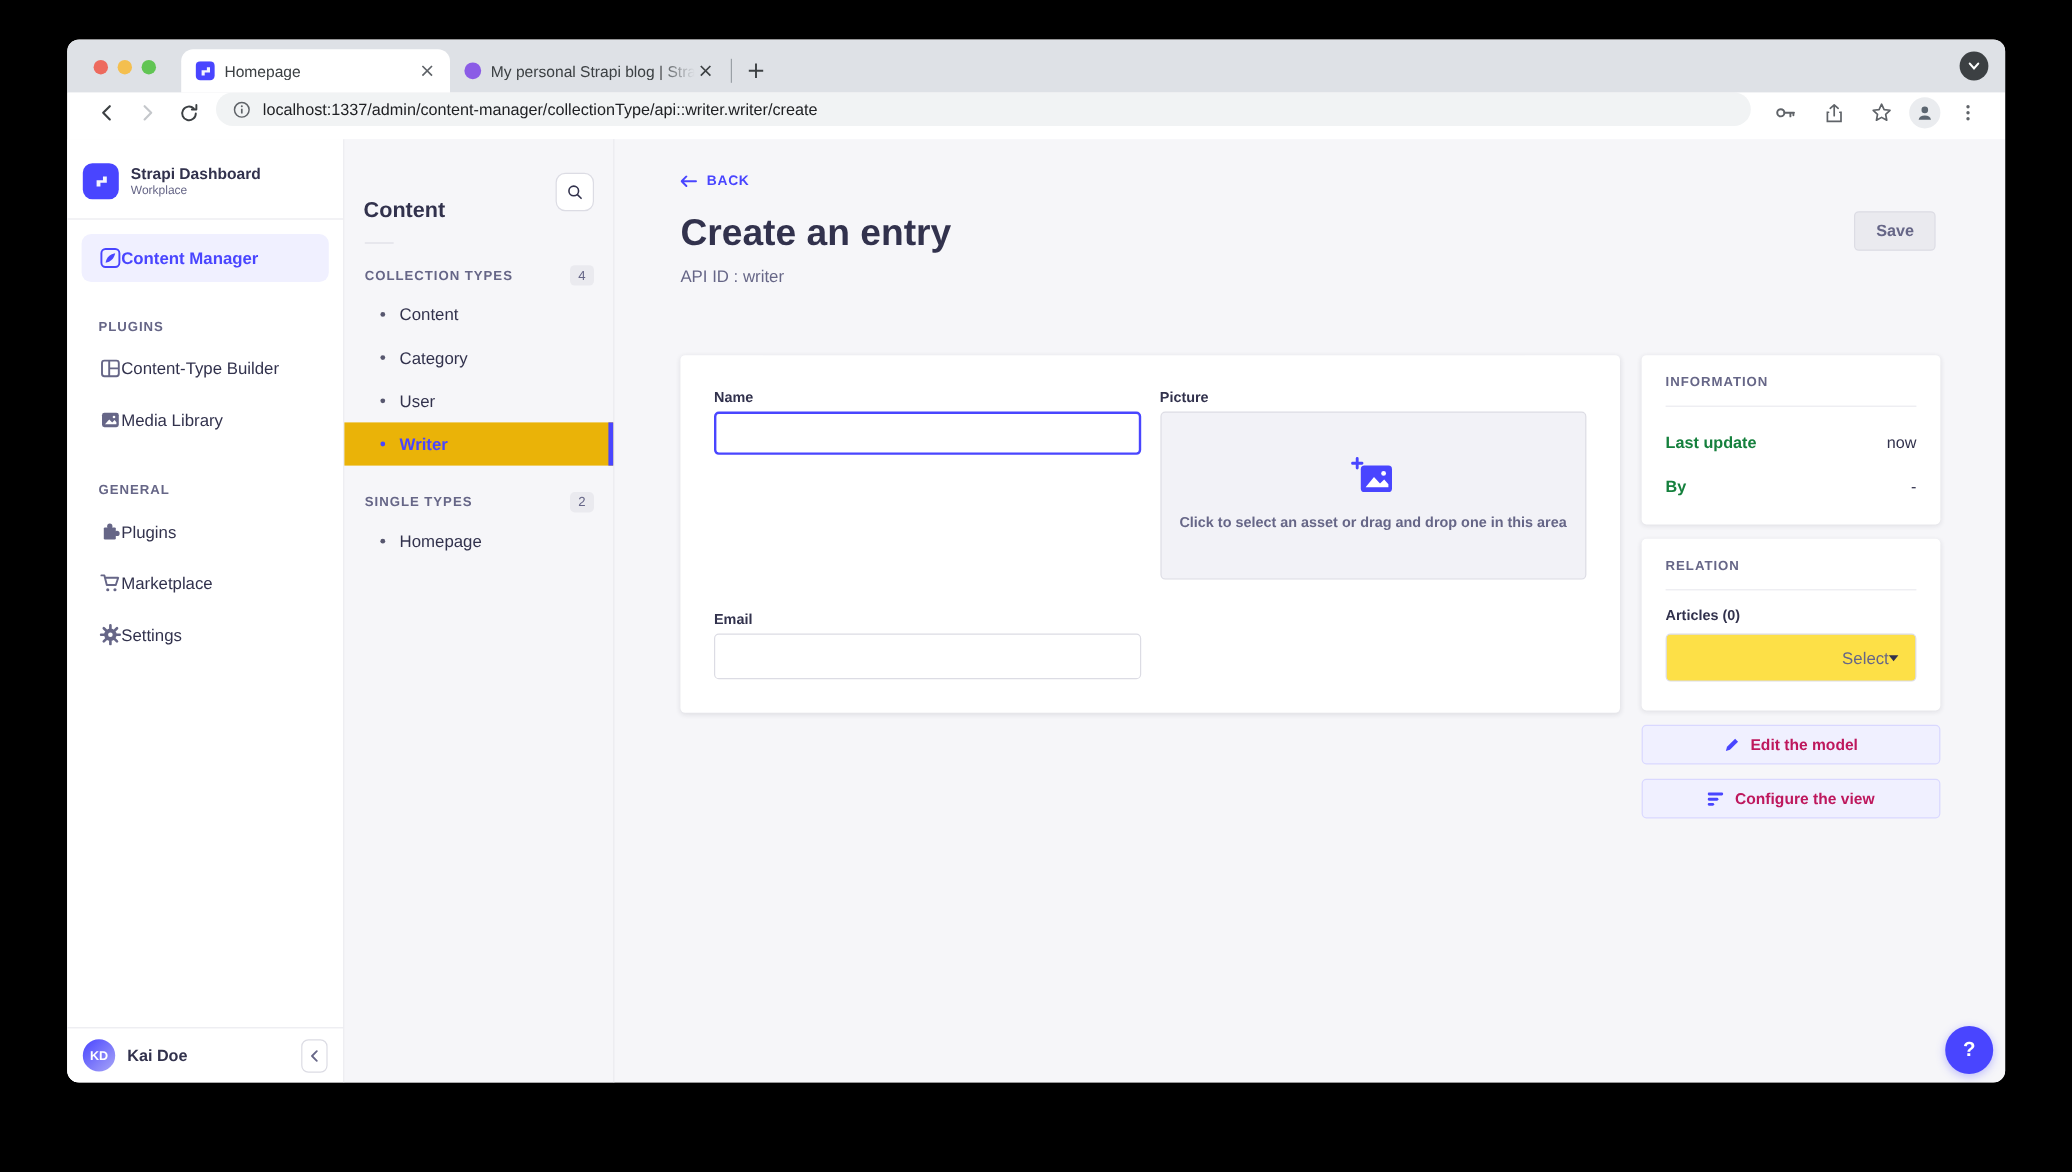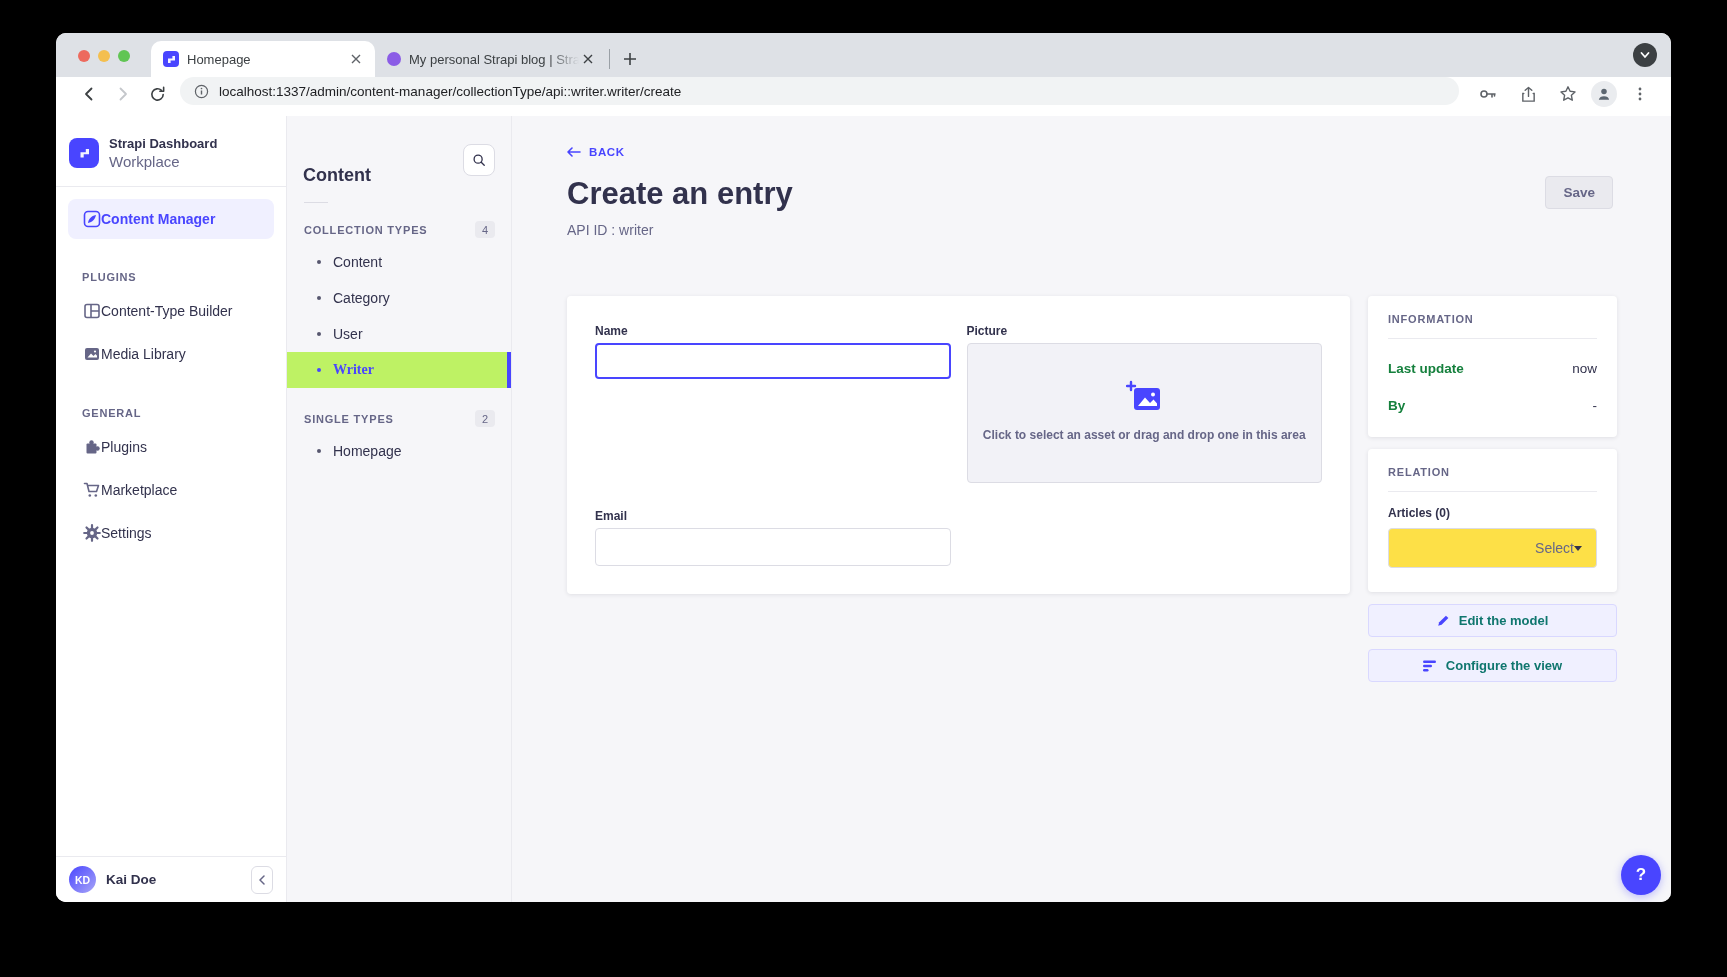--- a/index.html
+++ b/index.html
@@ -30,21 +30,21 @@
   .omnibox .url { font-size:13.5px; color:#202124; margin-left:10px; white-space:nowrap; }
   .chrome-right { display:flex; align-items:center; gap:6px; }
   .avatar-chrome { width:26px; height:26px; border-radius:50%; background:#eaecef; display:flex; align-items:center; justify-content:center; }
 
   
   .app { display:flex; height:786px; background:#f6f6f9; }
   .mainnav { width:231px; background:#fff; border-right:1px solid #eaeaef; position:relative; flex:none; }
   .brand { display:flex; align-items:center; gap:10px; padding:20px 12px 16px 13px; }
   .brand-logo { width:30px; height:30px; border-radius:8px; background:#4945ff; flex:none; display:flex; align-items:center; justify-content:center; }
   .brand-title { font-size:13px; font-weight:bold; color:#32324d; }
-  .brand-sub { font-size:15px; color:#666687; margin-top:2px; }
+  .brand-sub { font-size:10px; color:#666687; margin-top:2px; }
   .nav-divider { height:1px; background:#eaeaef; }
   .nav-pad { padding:12px; }
   .nav-item { display:flex; align-items:center; gap:0; height:40px; padding-left:15px; border-radius:8px;
               font-size:14px; color:#32324d; cursor:pointer; }
   .nav-item.active { background:#f0f0ff; color:#4945ff; font-weight:bold; }
   .nav-section-label { font-size:11px; font-weight:bold; letter-spacing:.8px; color:#666687; margin:20px 0 6px 26px; }
   .nav-list .nav-item { height:43px; }
   .userbar { position:absolute; left:0; right:0; bottom:0; border-top:1px solid #eaeaef; height:46px;
              display:flex; align-items:center; padding:0 13px; gap:10px; }
   .avatar-kd { width:27px; height:27px; border-radius:50%; background:linear-gradient(135deg,#4945ff 0%,#a8a6f7 100%);
@@ -59,21 +59,21 @@
   .search-btn { width:32px; height:32px; background:#fff; border:1px solid #dcdce4; border-radius:8px;
                 display:flex; align-items:center; justify-content:center; cursor:pointer; }
   .subnav-divider { width:24px; height:1px; background:#dcdce4; margin:16px 0 8px 1px; }
   .group-label-row { display:flex; align-items:center; justify-content:space-between; margin:18px 0 6px; }
   .group-label { font-size:11px; font-weight:bold; letter-spacing:.8px; color:#666687; margin-left:1px; }
   .count-badge { min-width:20px; height:17px; padding:0 4px; background:#eaeaef; border-radius:4px;
                  font-size:11px; color:#666687; display:flex; align-items:center; justify-content:center; }
   .subnav-item { display:flex; align-items:center; height:36px; margin:0 -16px; padding:0 16px 0 30px;
                  font-size:14px; color:#32324d; cursor:pointer; position:relative; }
   .subnav-item .bullet { width:4px; height:4px; border-radius:50%; background:#57576f; margin-right:12px; flex:none; }
-  .subnav-item.active { background:#bef264; color:#4945ff; font-weight:bold;font-family:Liberation Serif, serif; }
+  .subnav-item.active { background:#eab308; color:#4945ff; font-weight:bold; }
   .subnav-item.active .bullet { background:#4945ff; }
   .subnav-item.active::after { content:""; position:absolute; right:0; top:0; bottom:0; width:4px; background:#4945ff; }
 
   
   .content { flex:1; position:relative; padding:27px 58px 0 55px; overflow:hidden; }
   .back-link { display:inline-flex; align-items:center; gap:8px; color:#4945ff; font-size:11.5px; font-weight:bold;
                letter-spacing:.6px; cursor:pointer; }
   .title-row { display:flex; align-items:flex-start; justify-content:space-between; margin-top:15px; }
   .page-title { font-size:31px; font-weight:bold; color:#32324d; }
   .page-sub { font-size:14px; color:#666687; margin-top:10px; }
@@ -101,21 +101,21 @@
   .kv-row { display:flex; justify-content:space-between; align-items:center; margin-top:22px; font-size:13.5px; }
   .kv-key { font-weight:bold; color:#15803d; }
   .kv-val { color:#32324d; }
   .rel-label { font-size:12px; font-weight:bold; color:#32324d; margin-top:14px; }
   .select-box { margin-top:8px; height:40px; border:1px solid #dcdce4; border-radius:4px; background:#fde047;
                 display:flex; align-items:center; justify-content:flex-end; padding:0 14px; cursor:pointer; }
   .select-value { font-size:14px; color:#666687; }
   .caret-down { width:0; height:0; border-left:4px solid transparent; border-right:4px solid transparent;
                 border-top:5px solid #32324d; }
   .side-action { margin-top:12px; height:33px; background:#f0f0ff; border:1px solid #d9d8ff; border-radius:4px;
-                 display:flex; align-items:center; justify-content:center; gap:9px; color:#0f766e;
+                 display:flex; align-items:center; justify-content:center; gap:9px; color:#be185d;
                  font-size:13px; font-weight:bold; cursor:pointer; }
 
   .help-fab { position:absolute; right:10px; bottom:7px; width:40px; height:40px; border-radius:50%;
               background:#4945ff; color:#fff; font-size:17px; font-weight:bold;
               display:flex; align-items:center; justify-content:center; cursor:pointer; box-shadow:0 2px 8px rgba(73,69,255,.35); }
 </style>
 </head>
 <body>
 
 <div class="window">

